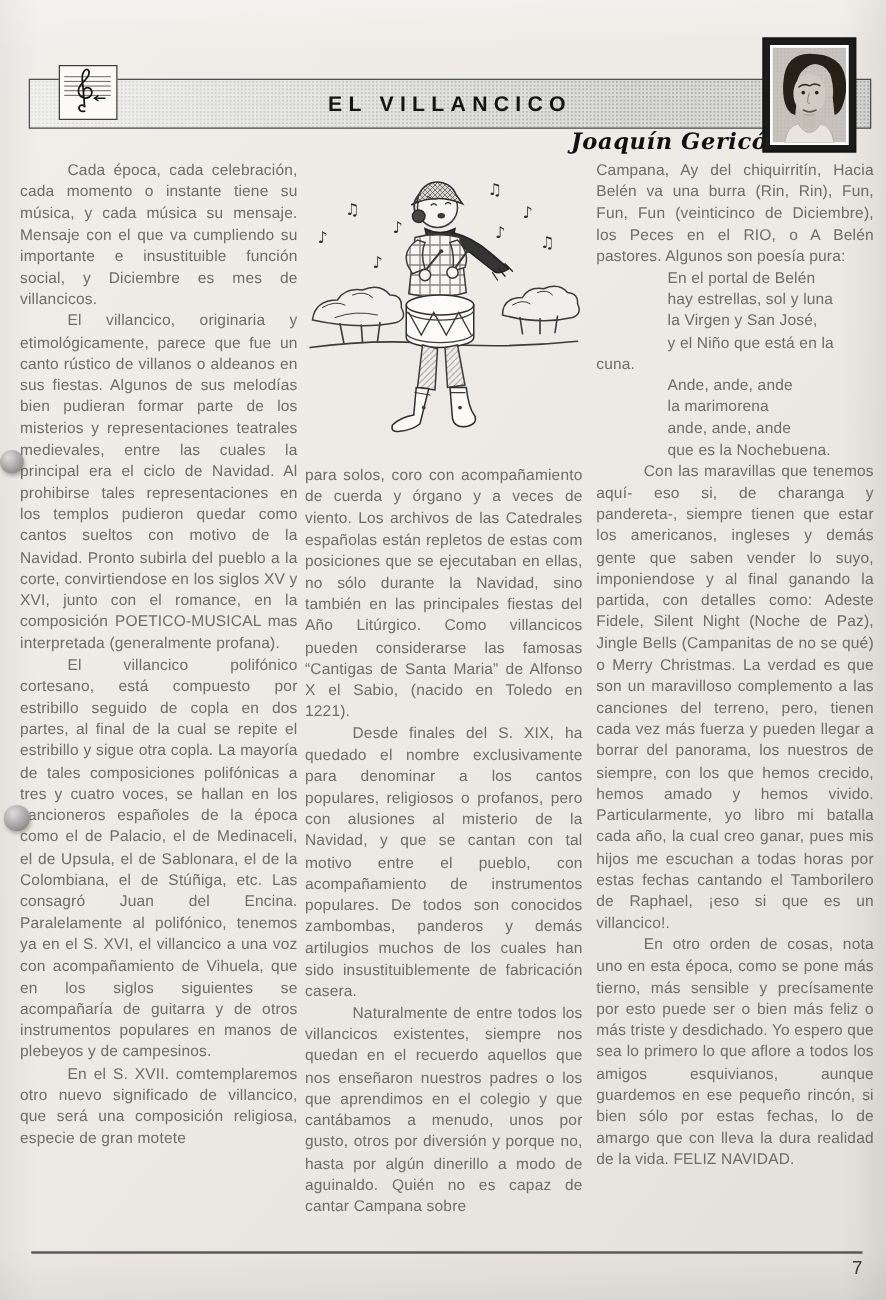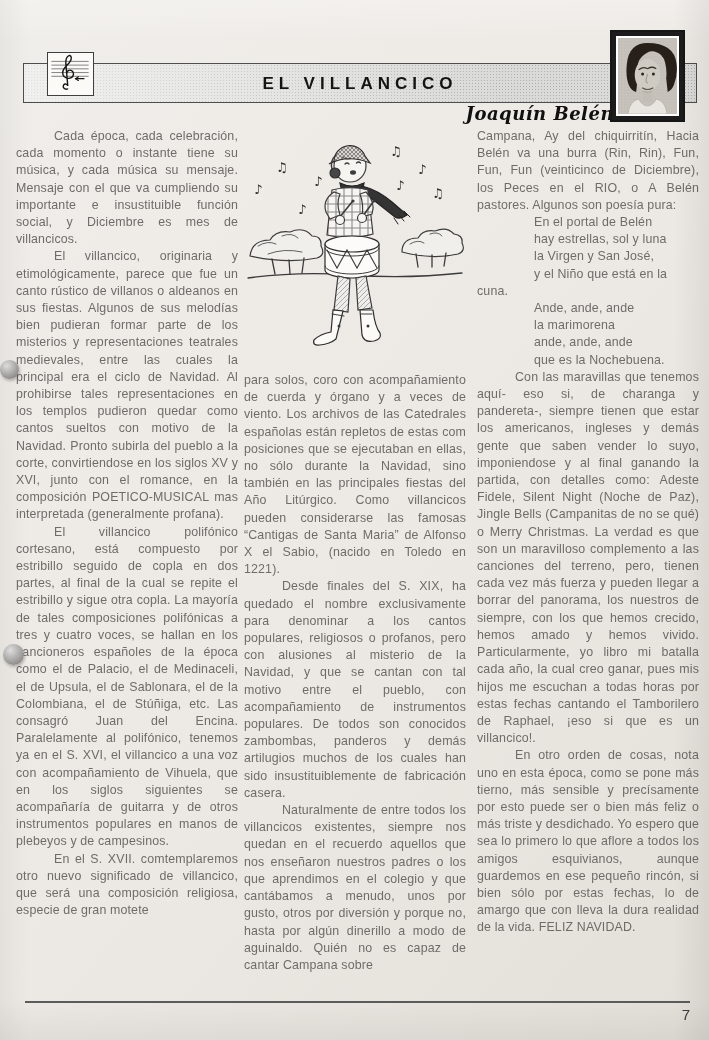--- a/index.html
+++ b/index.html
@@ -127,21 +127,21 @@
         <path d="M21.5 31.5 q4 -3 8 -1 M38.5 30.5 q-4 -2.5 -8 0" stroke="#3a332b" stroke-width="1.3" fill="none" stroke-linecap="round"></path>
         <circle cx="25" cy="36" r="1.5" fill="#2a241d"></circle>
         <circle cx="36" cy="36" r="1.5" fill="#2a241d"></circle>
         <path d="M30 36 q-1.5 5 -1.5 7 q0 2 2 2" stroke="#8d867c" stroke-width="0.8" fill="none"></path>
         <path d="M25 50 q5 3 10.5 0" stroke="#5a5149" stroke-width="1.2" fill="none" stroke-linecap="round"></path>
         <path d="M26 53.5 q4 1.6 8 0" stroke="#a49d93" stroke-width="0.7" fill="none"></path>
       </svg>
     </div>
   </div>
 
-  <div class="author">Joaquín Belén</div>
+  <div class="author">Joaquín Gericó</div>
 
   <div class="col col1">
     <p>Cada época, cada celebración, cada momento o instante tiene su música, y cada música su mensaje. Mensaje con el que va cumpliendo su importante e insustituible función social, y Diciembre es mes de villancicos.</p>
     <p>El villancico, originaria y etimológicamente, parece que fue un canto rústico de villanos o aldeanos en sus fiestas. Algunos de sus melodías bien pudieran formar parte de los misterios y representaciones teatrales medievales, entre las cuales la principal era el ciclo de Navidad. Al prohibirse tales representaciones en los templos pudieron quedar como cantos sueltos con motivo de la Navidad. Pronto subirla del pueblo a la corte, convirtiendose en los siglos XV y XVI, junto con el romance, en la composición POETICO-MUSICAL mas interpretada (generalmente profana).</p>
     <p>El villancico polifónico cortesano, está compuesto por estribillo seguido de copla en dos partes, al final de la cual se repite el estribillo y sigue otra copla. La mayoría de tales composiciones polifónicas a tres y cuatro voces, se hallan en los cancioneros españoles de la época como el de Palacio, el de Medinaceli, el de Upsula, el de Sablonara, el de la Colombiana, el de Stúñiga, etc. Las consagró Juan del Encina. Paralelamente al polifónico, tenemos ya en el S. XVI, el villancico a una voz con acompañamiento de Vihuela, que en los siglos siguientes se acompañaría de guitarra y de otros instrumentos populares en manos de plebeyos y de campesinos.</p>
     <p>En el S. XVII. comtemplaremos otro nuevo significado de villancico, que será una composición religiosa, especie de gran motete</p>
   </div>
 
   <div class="col col2">
     <div class="illustration">

